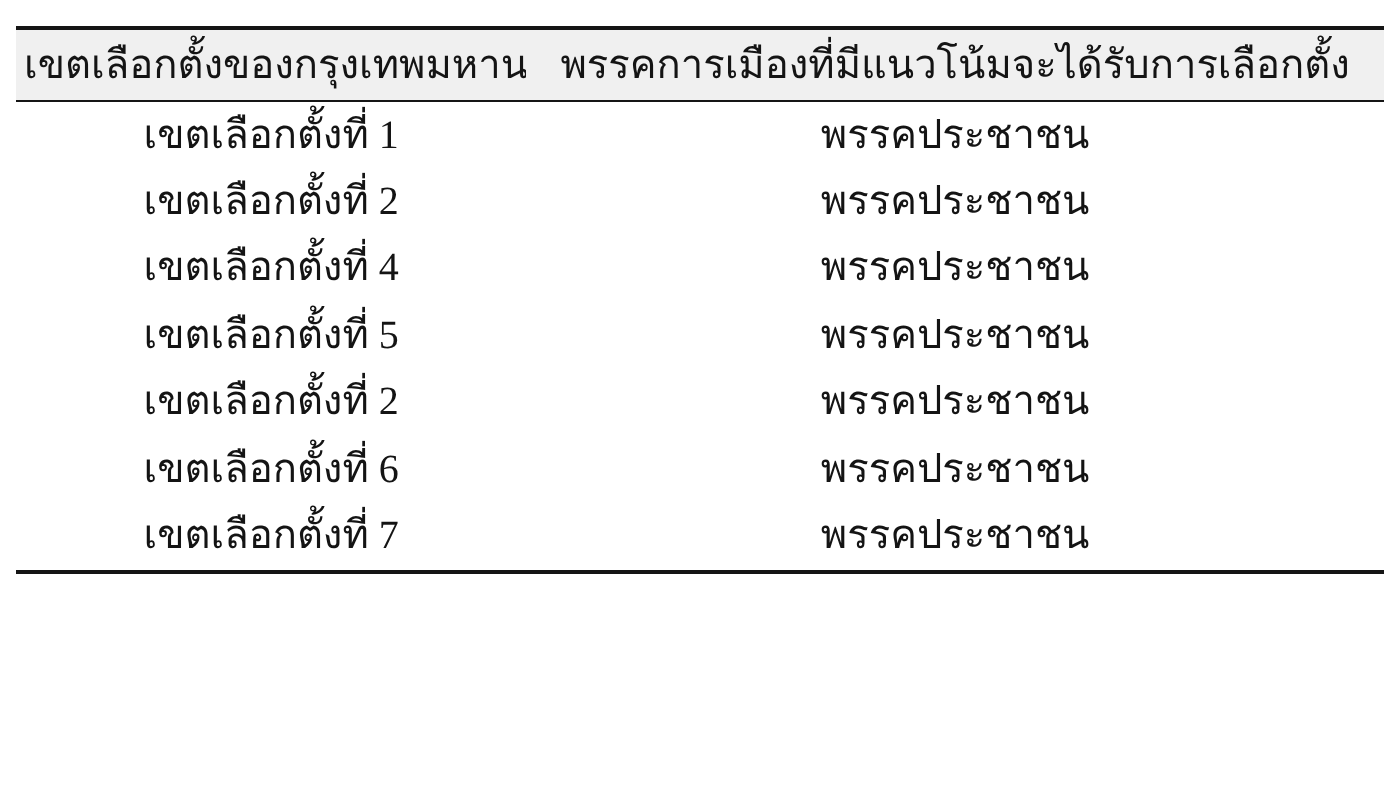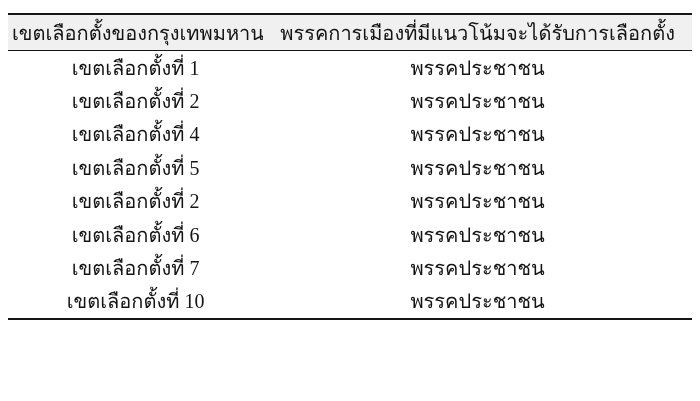--- a/index.html
+++ b/index.html
@@ -88,19 +88,15 @@
         <td>พรรคประชาชน</td>
       </tr>
       <tr>
         <td>เขตเลือกตั้งที่ 6</td>
         <td>พรรคประชาชน</td>
       </tr>
       <tr>
         <td>เขตเลือกตั้งที่ 7</td>
         <td>พรรคประชาชน</td>
       </tr>
-      <tr>
-        <td>เขตเลือกตั้งที่ 10</td>
-        <td>พรรคประชาชน</td>
-      </tr>
     </tbody>
   </table>
 </div>
 
 </body></html>

